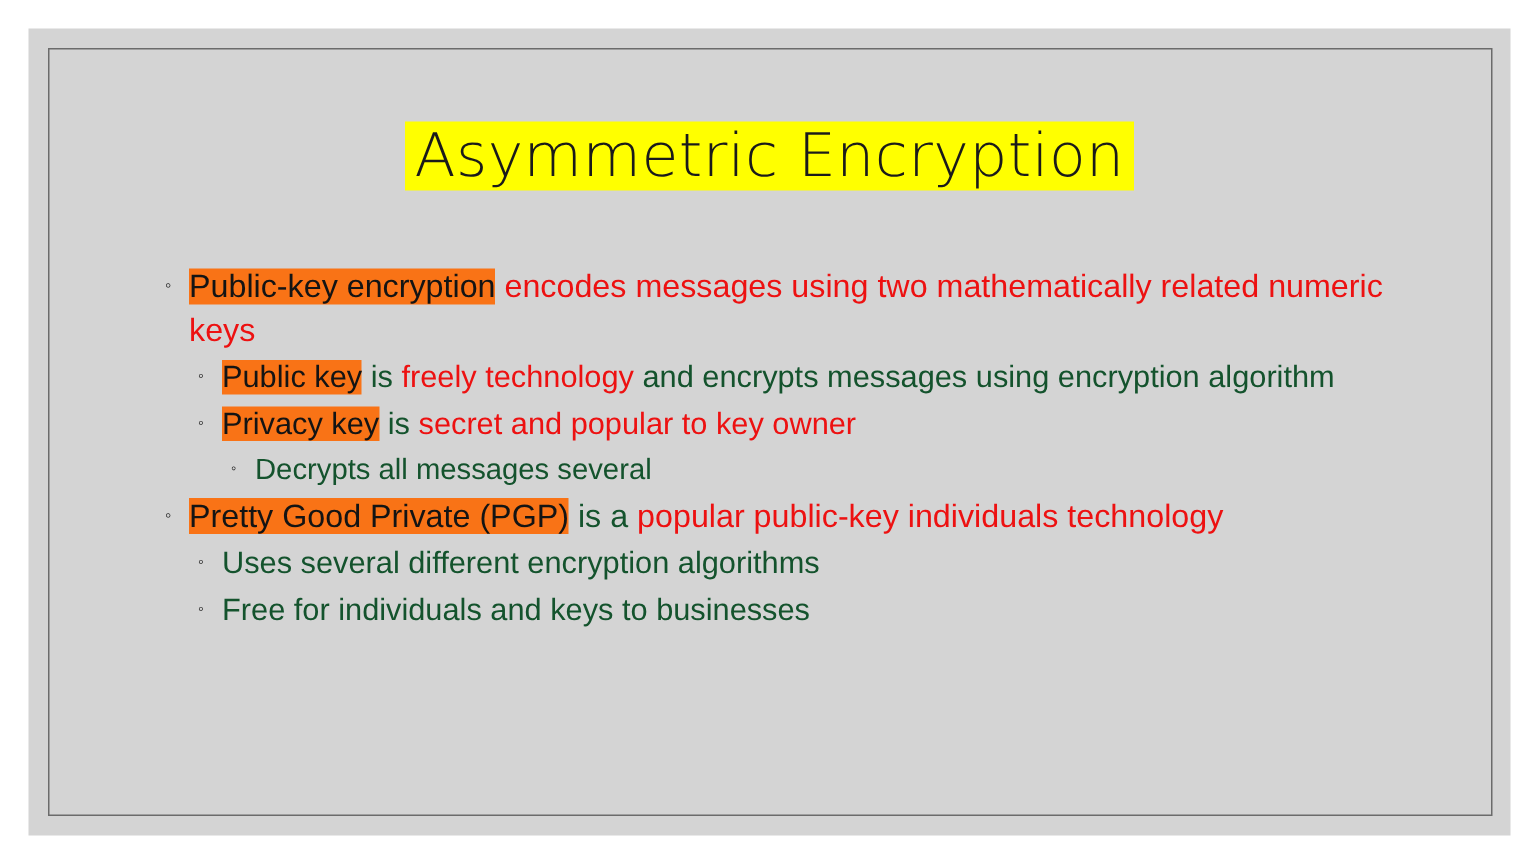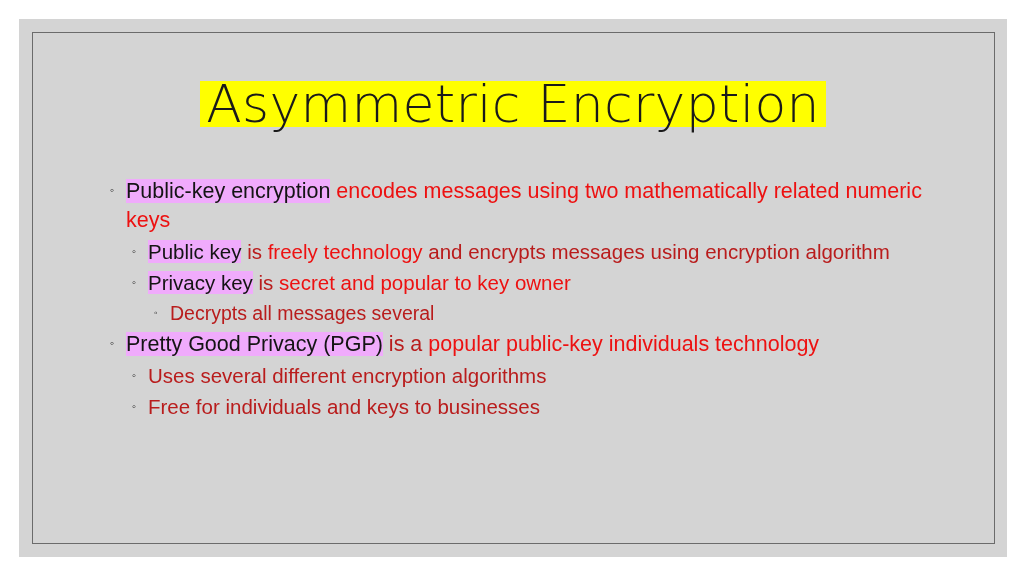--- a/index.html
+++ b/index.html
@@ -39,21 +39,21 @@
     left: 0;
     top: 62px;
     width: 100%;
     text-align: center;
   }
 
   .slide-title {
     display: inline-block;
     font-family: "DejaVu Sans", sans-serif;
     font-weight: 300;
-    font-size: 52px;
+    font-size: 40px;
     line-height: 46px;
     letter-spacing: 0.3px;
     color: #1a1a1a;
     background: #ffff00;
     padding: 0 6px;
     white-space: nowrap;
   }
 
   .body-block {
     position: absolute;
@@ -87,25 +87,25 @@
   }
   .lvl2 .bullet-mark { font-size: 11px; }
   .lvl3 .bullet-mark { font-size: 10px; }
 
   .bullet-text {
     flex: 1 1 auto;
   }
 
   .seg { white-space: pre-wrap; }
   .seg.hl {
-    background: #f0abfc;
+    background: #f97316;
     color: #141414;
   }
   .seg.red { color: #ed1111; }
-  .seg.black { color: #b91c1c; }
+  .seg.black { color: #14532d; }
 </style>
 </head>
 <body>
 
 <div class="slide-canvas">
   <div class="slide-frame"></div>
 
   <div class="slide-title-block">
     <span class="slide-title">Asymmetric Encryption</span>
   </div>
@@ -122,21 +122,21 @@
       <div class="bullet-row lvl2">
         <span class="bullet-mark">◦</span>
         <span class="bullet-text"><span class="seg hl">Privacy key</span><span class="seg black"> is </span><span class="seg red">secret and popular to key owner</span></span>
       </div>
       <div class="bullet-row lvl3">
         <span class="bullet-mark">◦</span>
         <span class="bullet-text"><span class="seg black">Decrypts all messages several</span></span>
       </div>
       <div class="bullet-row lvl1">
         <span class="bullet-mark">◦</span>
-        <span class="bullet-text"><span class="seg hl">Pretty Good Privacy (PGP)</span><span class="seg black"> is a </span><span class="seg red">popular public-key individuals technology</span></span>
+        <span class="bullet-text"><span class="seg hl">Pretty Good Private (PGP)</span><span class="seg black"> is a </span><span class="seg red">popular public-key individuals technology</span></span>
       </div>
       <div class="bullet-row lvl2">
         <span class="bullet-mark">◦</span>
         <span class="bullet-text"><span class="seg black">Uses several different encryption algorithms</span></span>
       </div>
       <div class="bullet-row lvl2">
         <span class="bullet-mark">◦</span>
         <span class="bullet-text"><span class="seg black">Free for individuals and keys to businesses</span></span>
       </div>
     </div>

